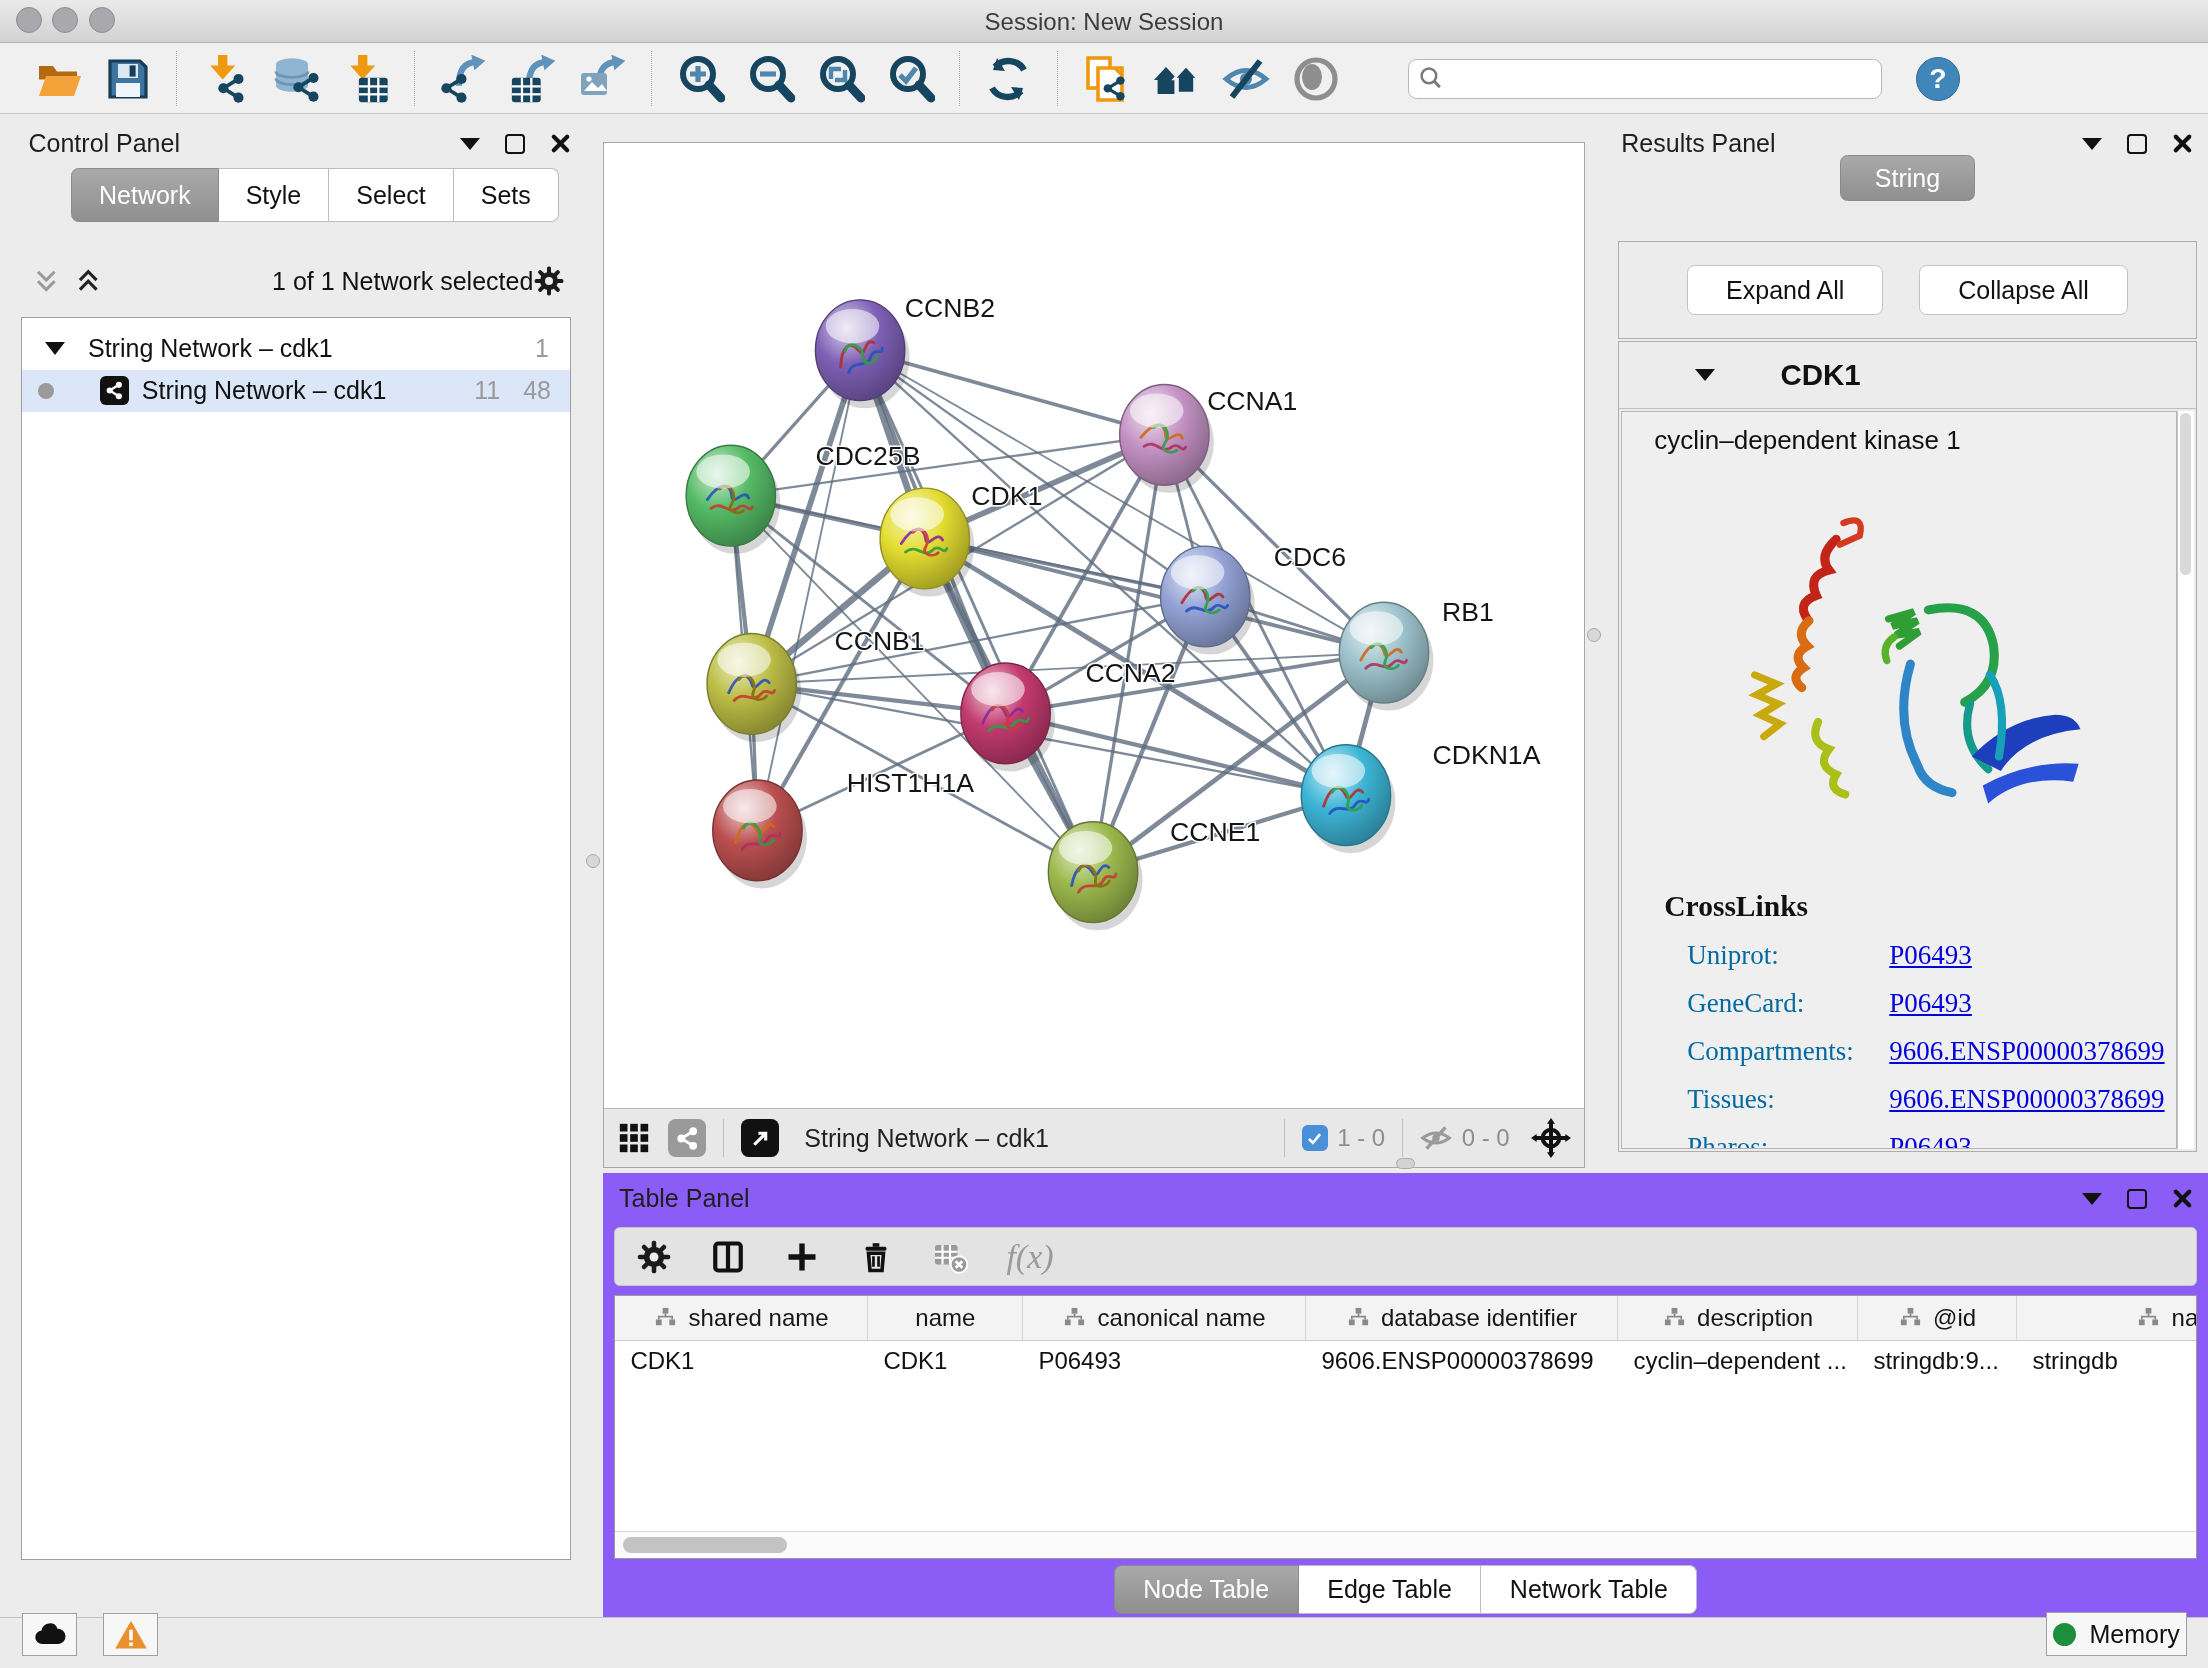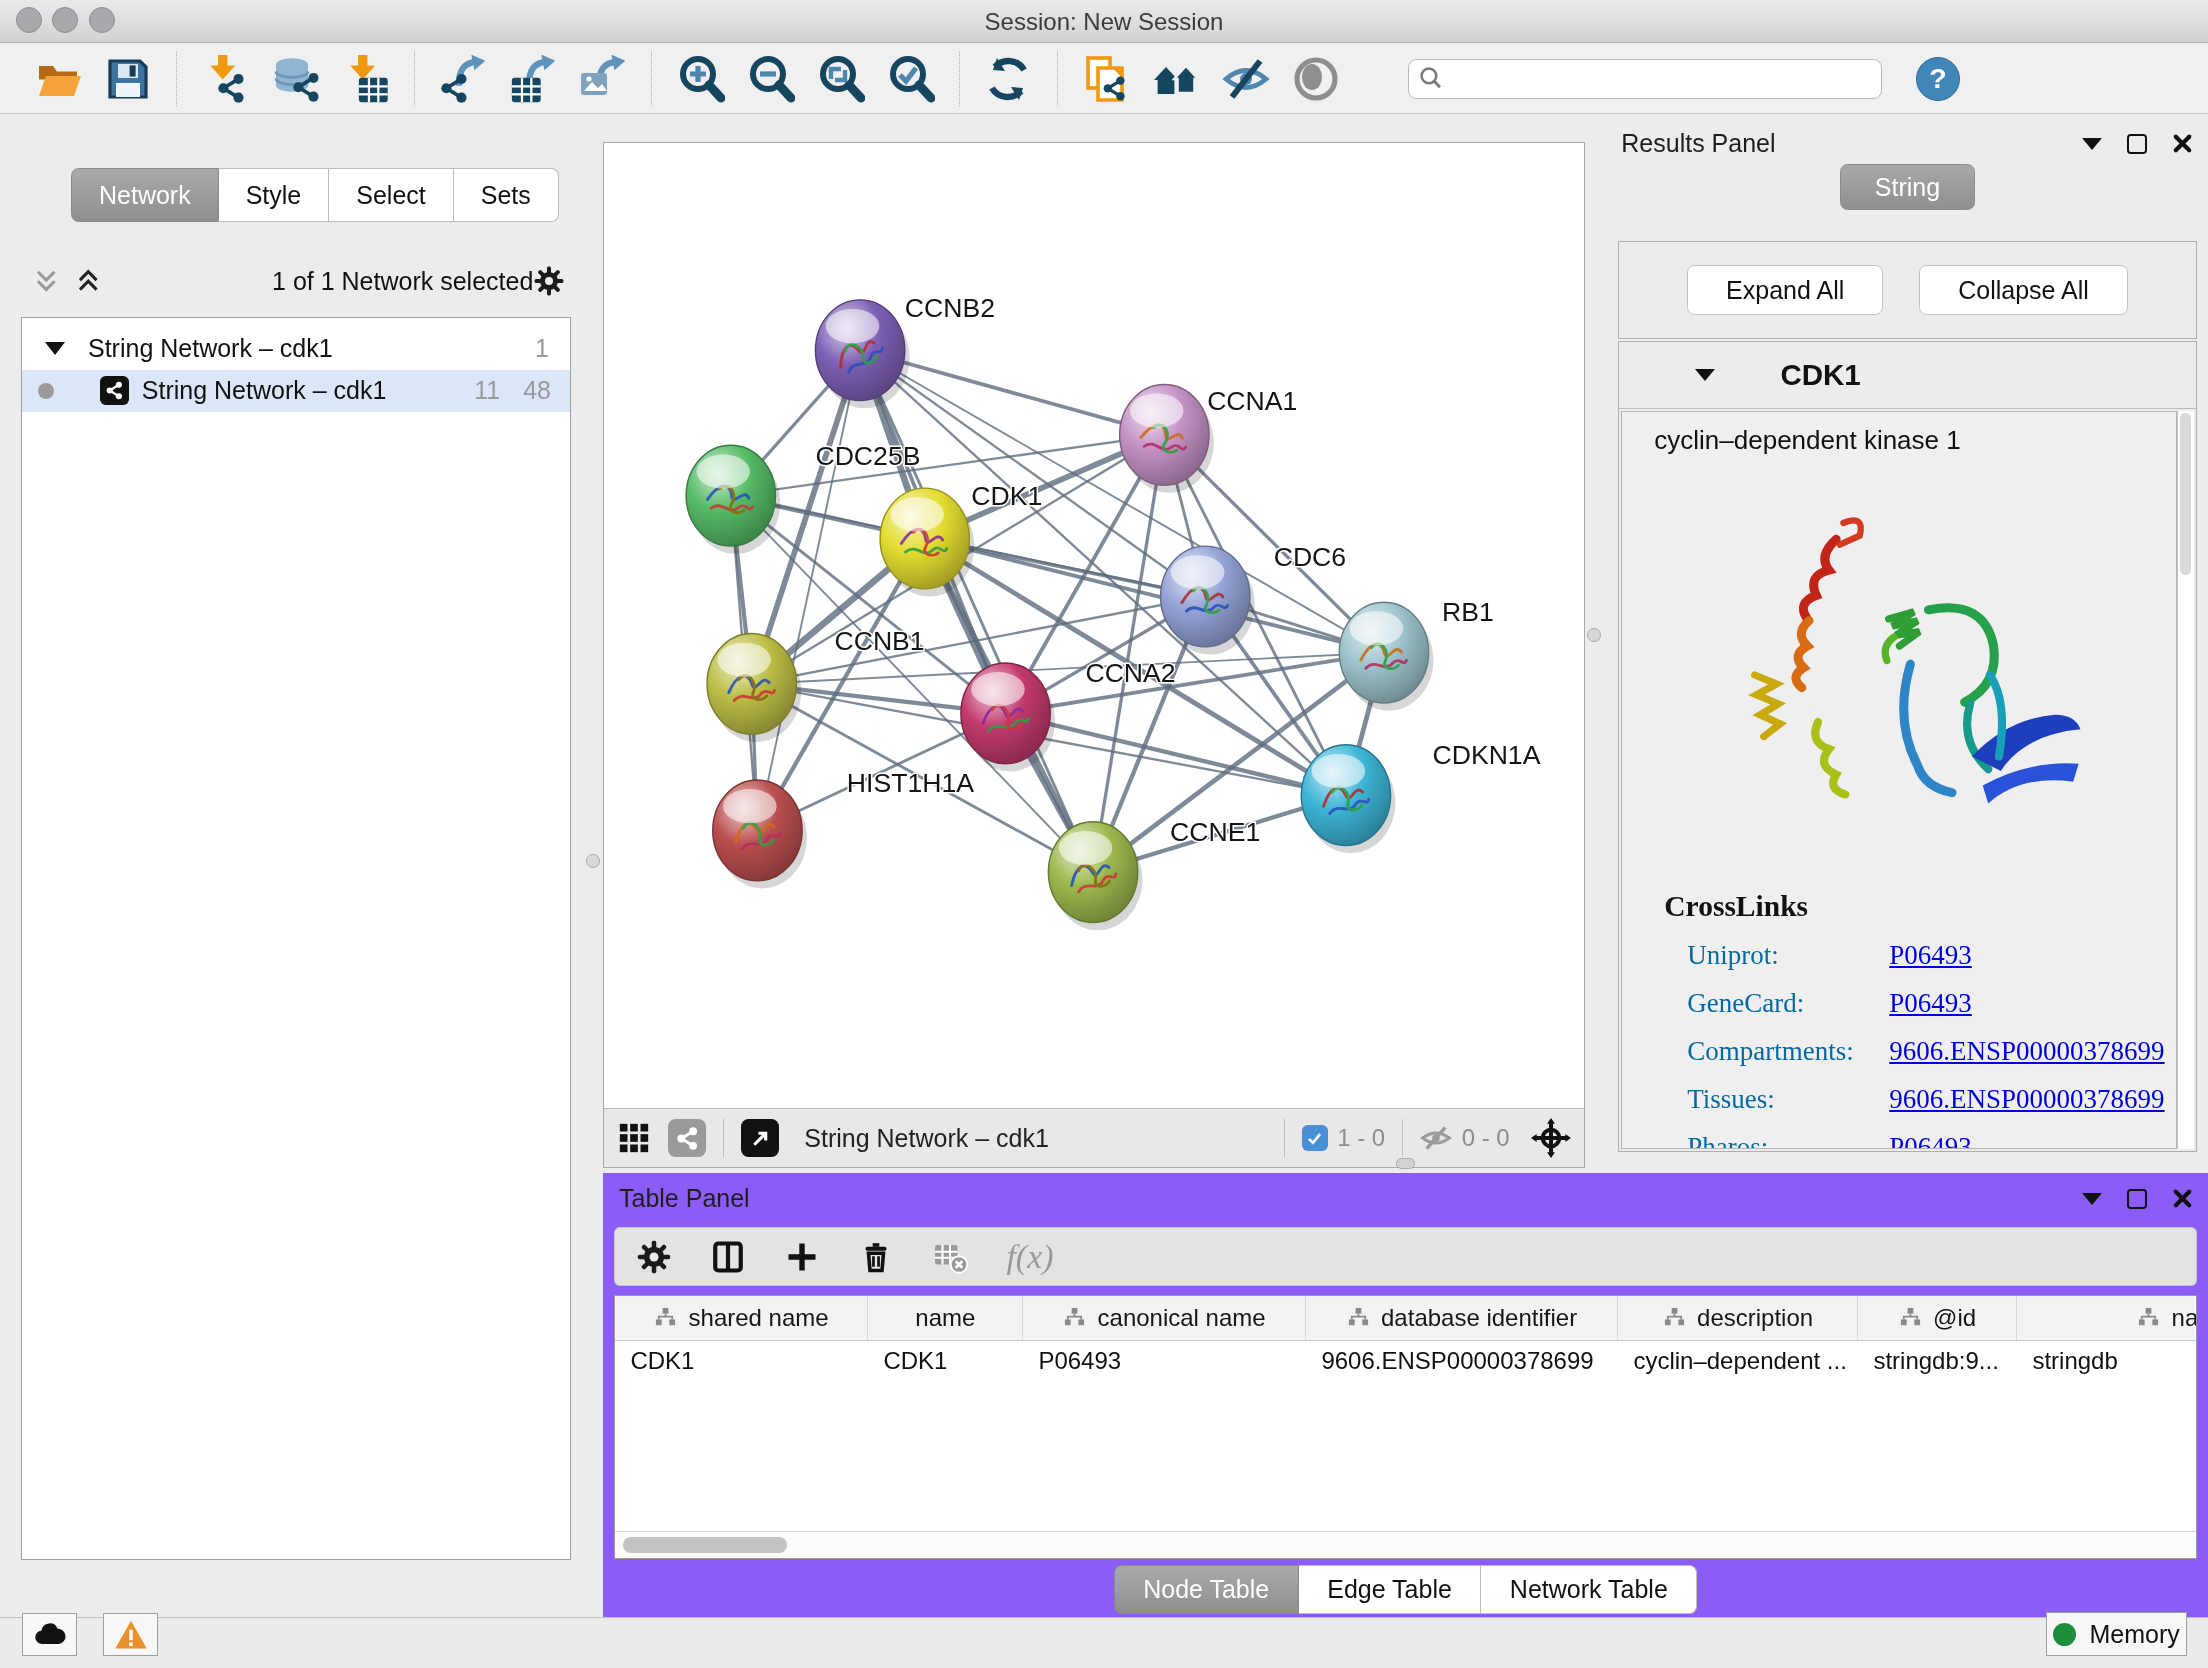--- a/index.html
+++ b/index.html
@@ -76,21 +76,21 @@
 
   
   .split-dot { position:absolute; width:14.3px; height:14.3px; border-radius:50%;
     background:#d8d8d8; border:1px solid #a8a8a8; }
   .split-oval { position:absolute; width:19px; height:11.4px; border-radius:6.7px;
     background:#d2d2d2; border:1px solid #ababab; }
 
   
   #results-panel { position:absolute; left:1607px; top:115px; width:601px; height:1050px; background:#ececec; }
   #rp-header { position:absolute; left:14.3px; right:15px; top:14.3px; display:flex; align-items:center; }
-  #rp-tab { position:absolute; left:0; right:0; top:49px; display:flex; justify-content:center; }
+  #rp-tab { position:absolute; left:0; right:0; top:40px; display:flex; justify-content:center; }
   .single-tab { background:linear-gradient(#a9a9a9,#8f8f8f); color:#fff; font-size:25px;
     border-radius:7.6px; padding:7.6px 34px; border:1px solid #8a8a8a; }
   #rp-box1 { position:absolute; left:11.4px; right:11.4px; top:126px; height:98px;
     border:1px solid #aeaeae; display:flex; align-items:center; justify-content:center; gap:36px; }
   .rp-btn { background:#ffffff; border:1px solid #c2c2c2; border-radius:7.6px; font-size:25px;
     color:#111; padding:9.5px 38px; }
   #rp-box2 { position:absolute; left:11.4px; right:11.4px; top:226px; bottom:13.3px;
     border:1px solid #aeaeae; display:flex; flex-direction:column; }
   #rp-entry-header { height:67px; display:flex; align-items:center; border-bottom:1px solid #bdbdbd; }
   #rp-entry-name { font-size:29.5px; font-weight:bold; color:#111; margin-left:65px; }
@@ -336,20 +336,31 @@
     <svg viewBox="0 0 24 24">
       <circle cx="10.5" cy="9.5" r="7" stroke="#7a7a7a" stroke-width="2.4" fill="none"></circle>
       <line x1="15.5" y1="14.5" x2="21" y2="20.5" stroke="#7a7a7a" stroke-width="2.8"></line>
     </svg>
     <input id="search-input" placeholder="" style="">
   </div>
   <div id="help-btn">?</div>
 </div>
 
 <div id="control-panel">
+  <div id="cp-header">
+    <span class="panel-title" style="margin-left:0">Control Panel</span>
+    <span style="flex:1"></span>
+    <span class="hdr-icons">
+      <span class="caret-down"></span>
+      <span class="float-box"></span>
+      <svg class="x-icon" viewBox="0 0 22 22">
+          <use href="#g-x"></use>
+        </svg>
+    </span>
+  </div>
   <div id="cp-tabs">
     <div class="seg-tab first active">Network</div>
     <div class="seg-tab">Style</div>
     <div class="seg-tab">Select</div>
     <div class="seg-tab last">Sets</div>
   </div>
   <div id="cp-subrow">
     <svg width="28.5" height="28.5" viewBox="0 0 24 24" style="margin-left:11.4px">
       <path d="M5 4l7 7 7-7 M5 12l7 7 7-7" stroke="#9a9a9a" stroke-width="2.6" fill="none"></path>
     </svg>

